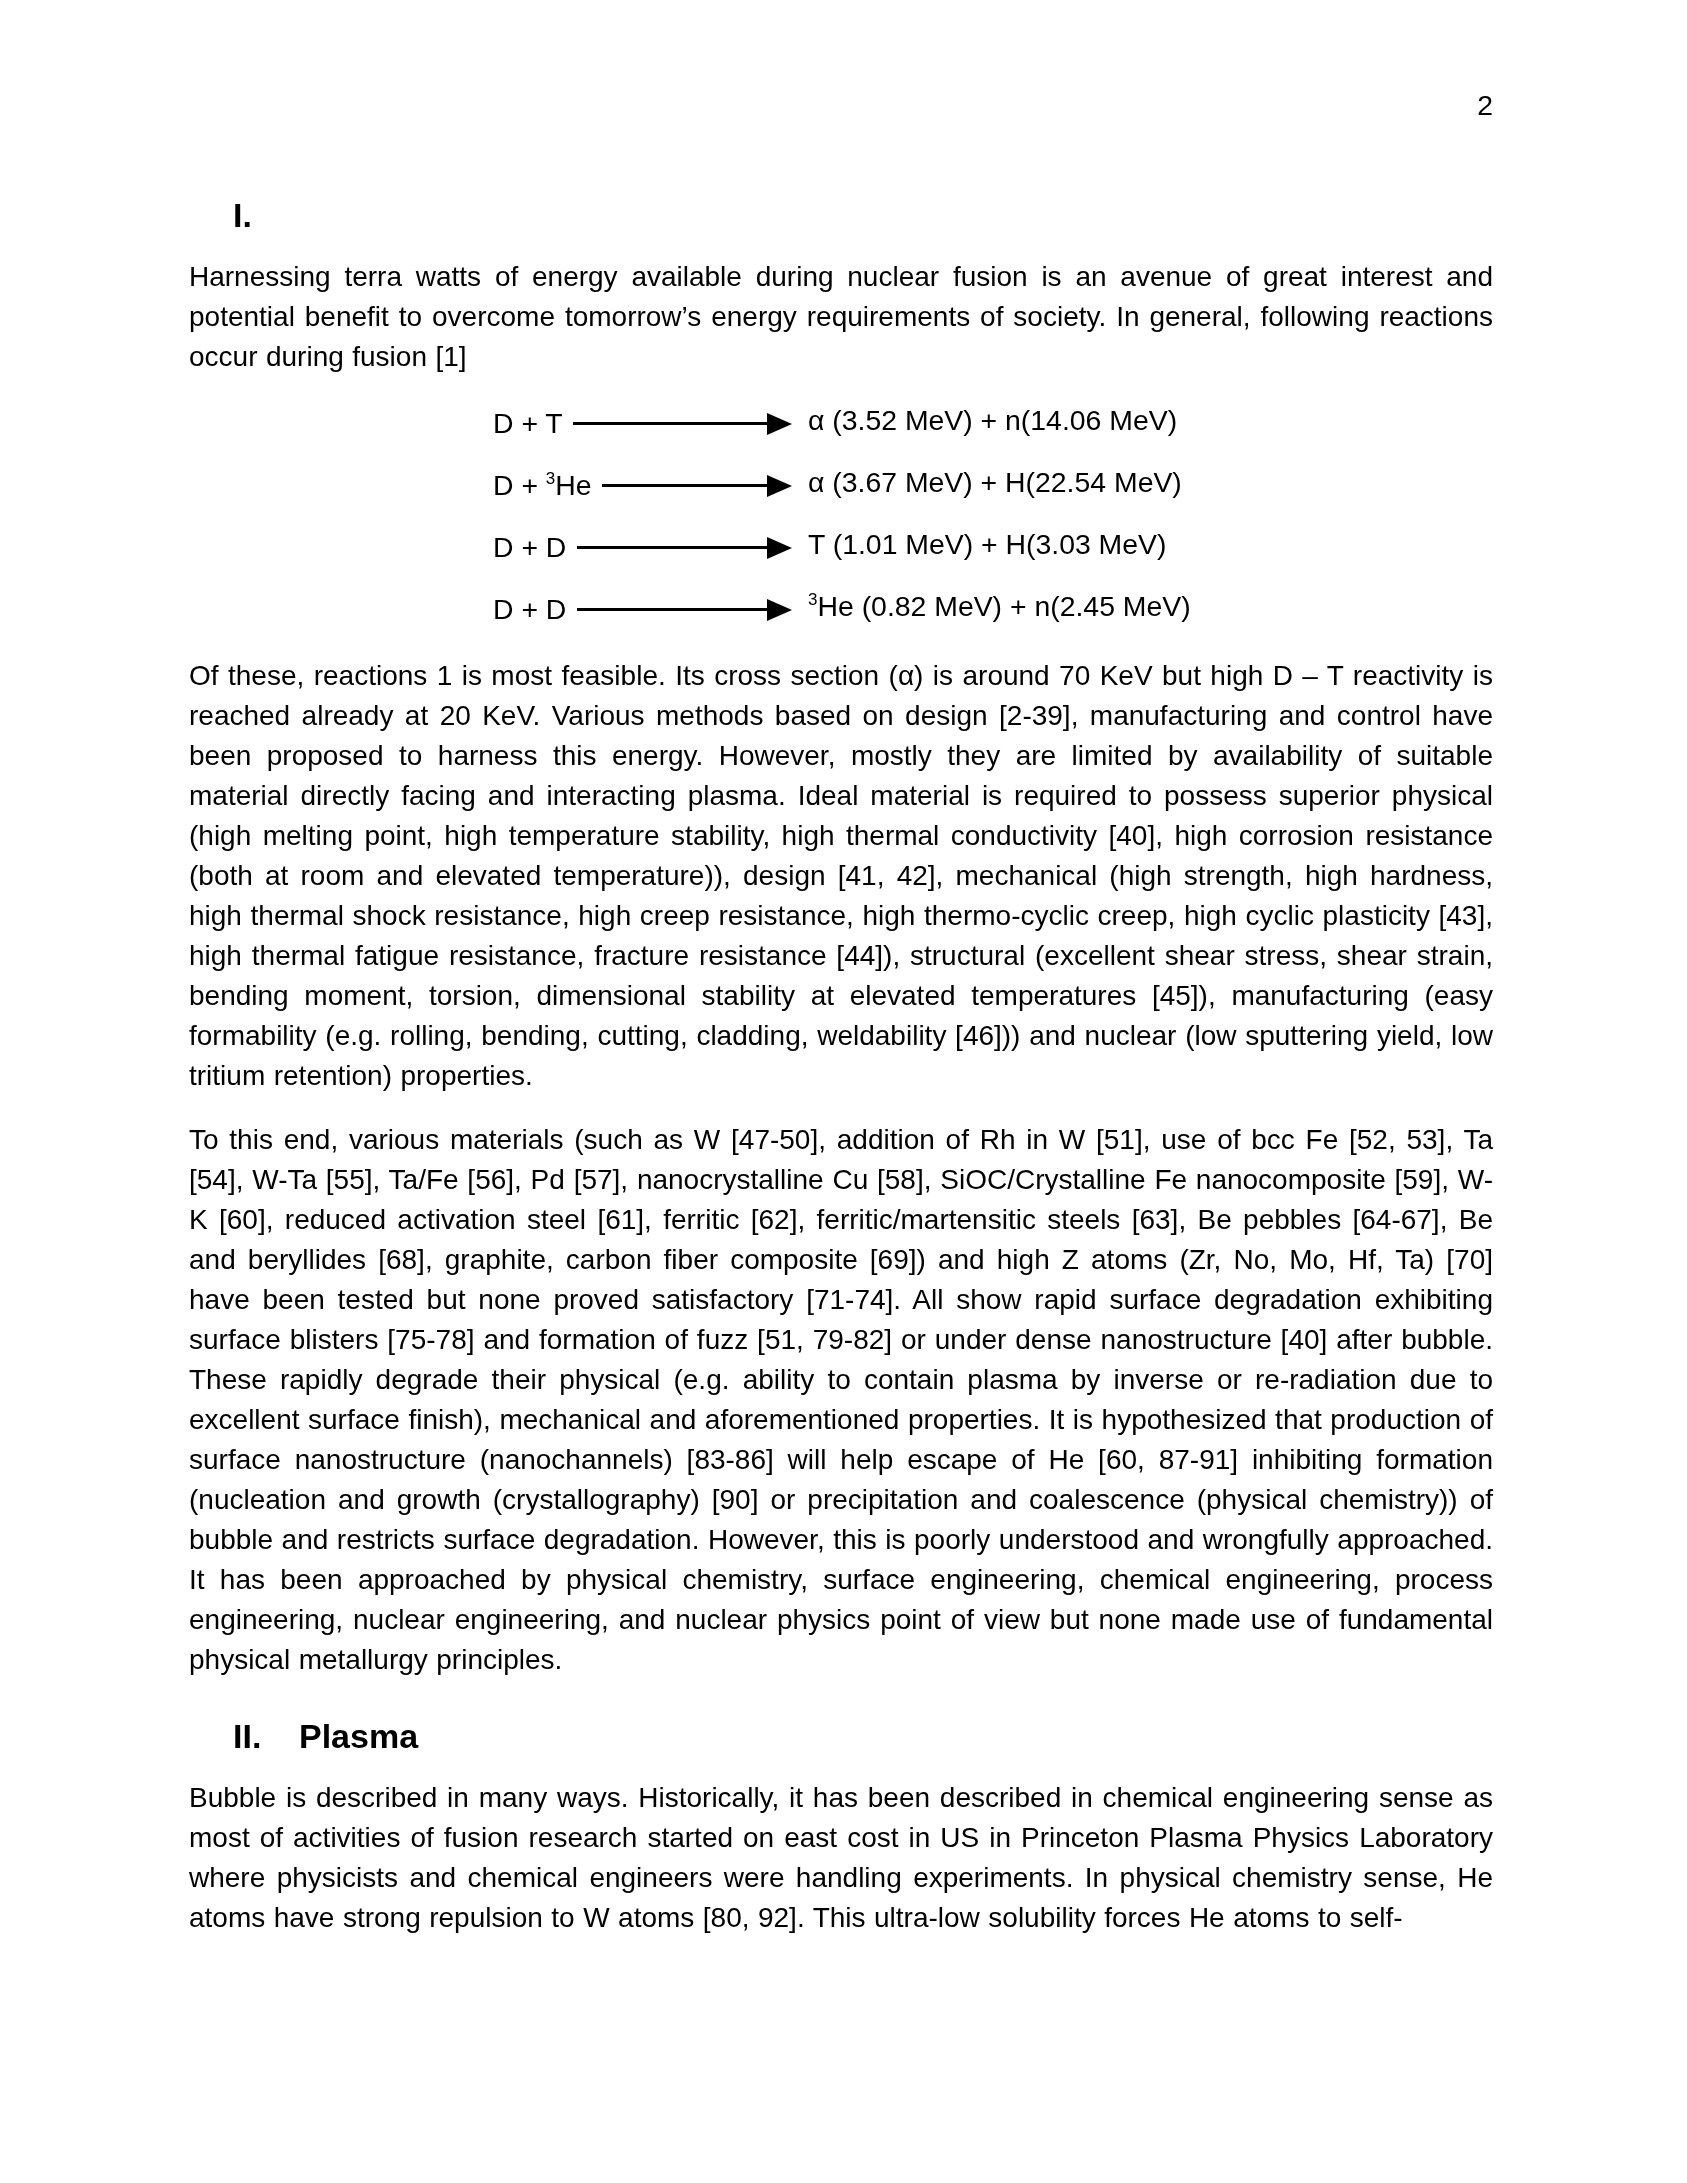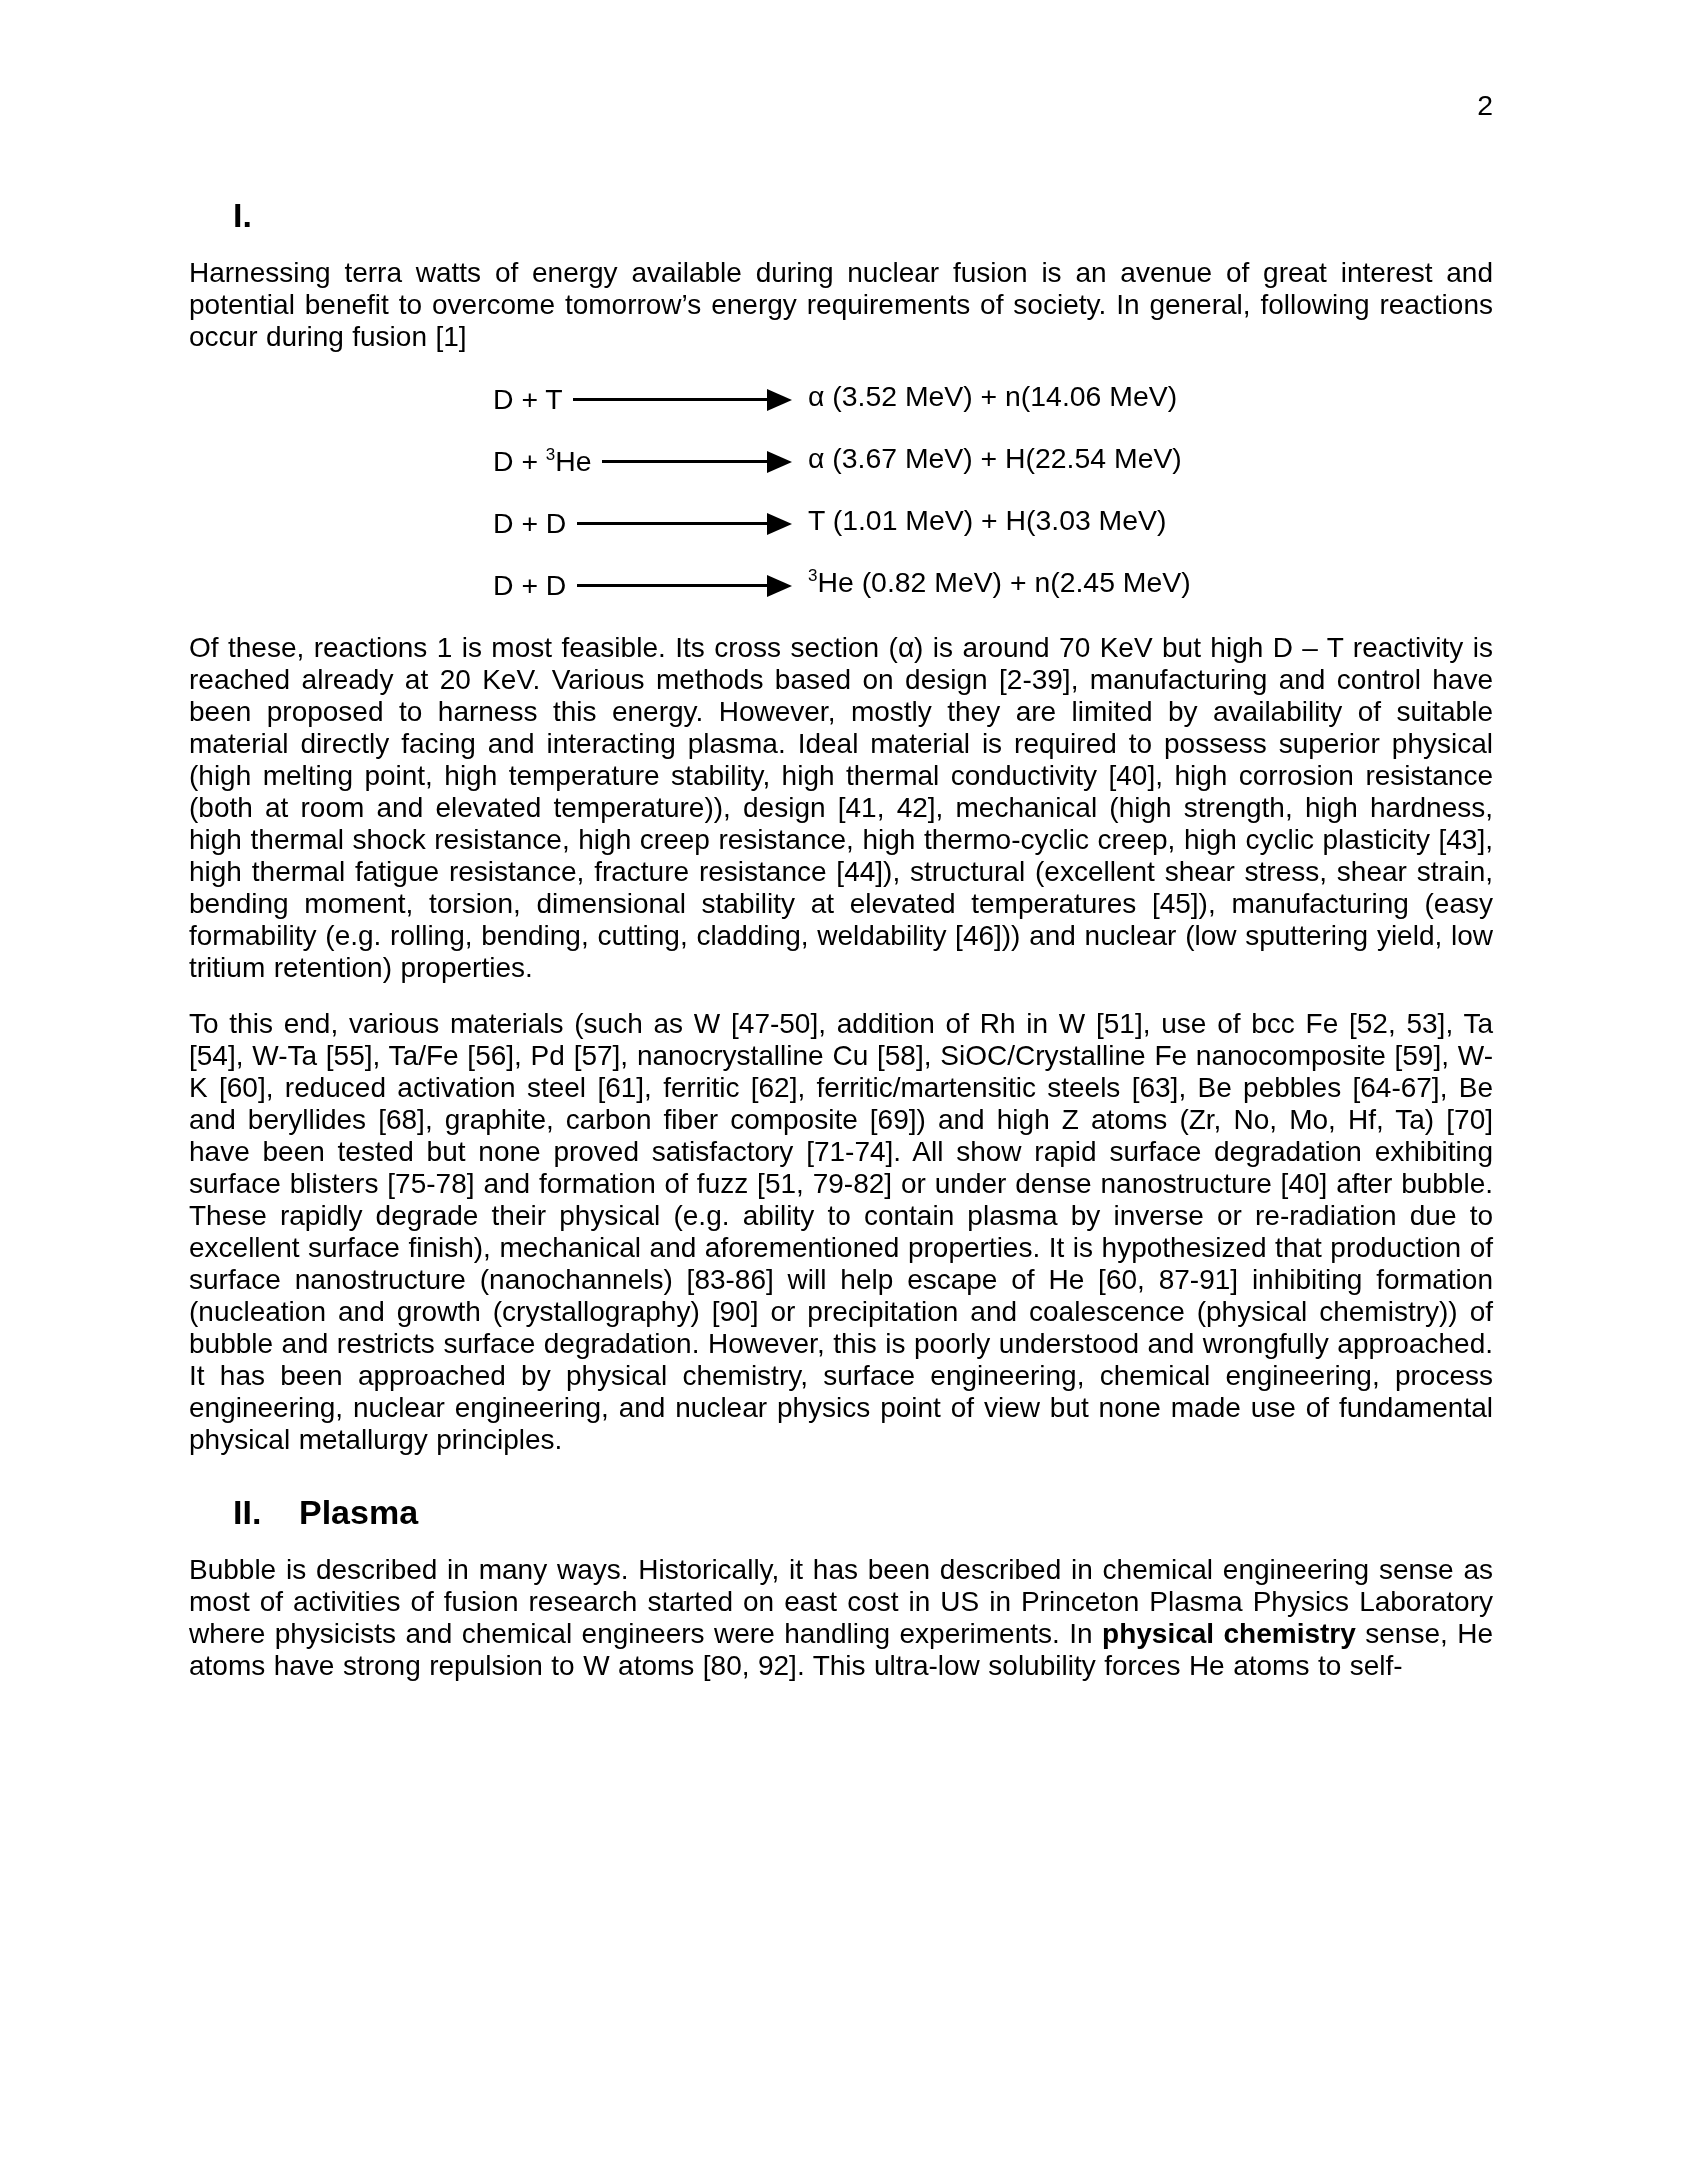--- a/index.html
+++ b/index.html
@@ -34,21 +34,21 @@
   .heading .numeral {
     display: inline-block;
     margin-left: 44px;
     width: 66px;
     flex: none;
   }
   .heading-1 { margin-top: 70px; }
   .heading-2 { margin-top: 36px; }
   .para {
     font-size: 28px;
-    line-height: 32px;
+    line-height: 40px;
     text-align: justify;
     margin: 0;
     word-spacing: 0.7px;
   }
   .para-intro { margin-top: 21px; }
   .para-feasibility { margin-top: 26.5px; }
   .para-materials { margin-top: 24px; }
   .para-bubble { margin-top: 21px; }
   .equations {
     margin: 26.5px 0 0 304px;
@@ -92,21 +92,21 @@
     padding-left: 16px;
     white-space: nowrap;
   }
   sup {
     font-size: 17px;
     line-height: 0;
     position: relative;
     top: -10.6px;
     vertical-align: baseline;
   }
-  b.inline-bold { font-weight: bold; }
+  b.inline-bold { font-weight: normal; }
 </style>
 </head>
 <body>
 
 <div class="page">
 
   <div class="page-number">2</div>
 
   <div class="heading heading-1">
     <span class="numeral">I.</span>

